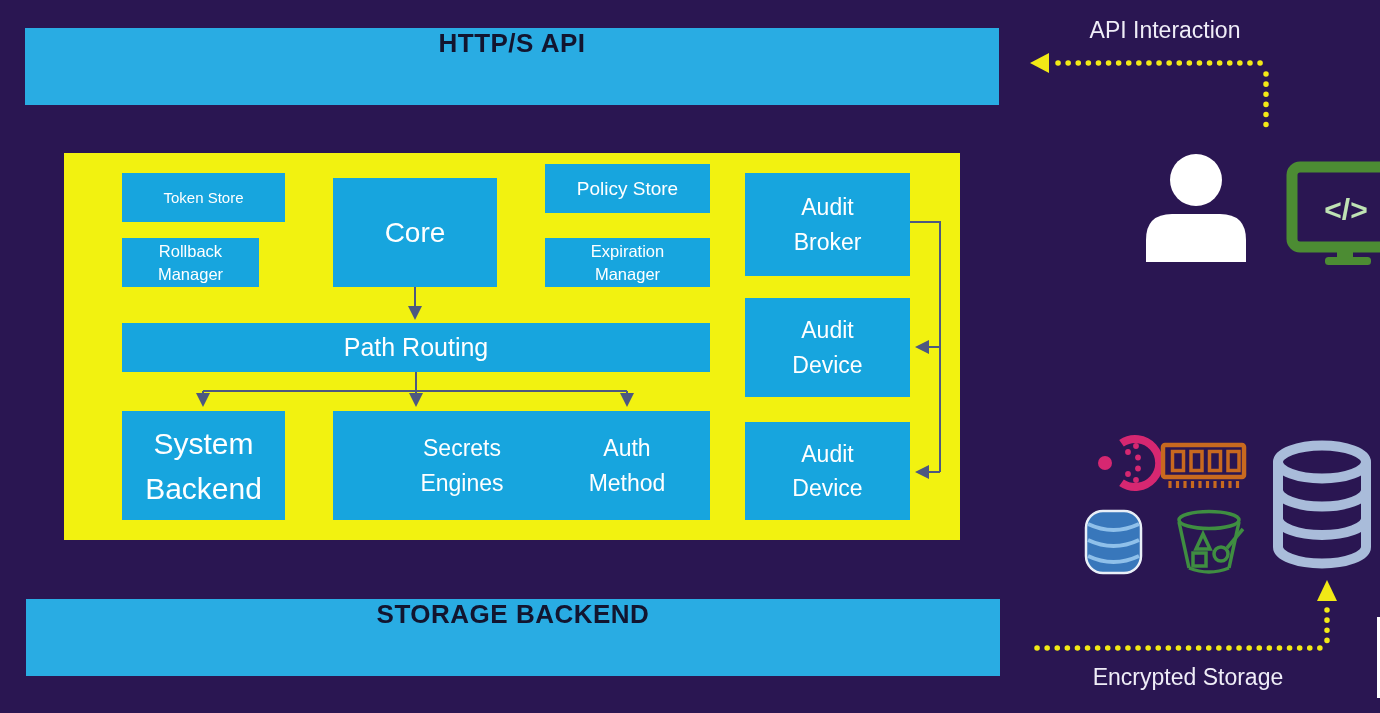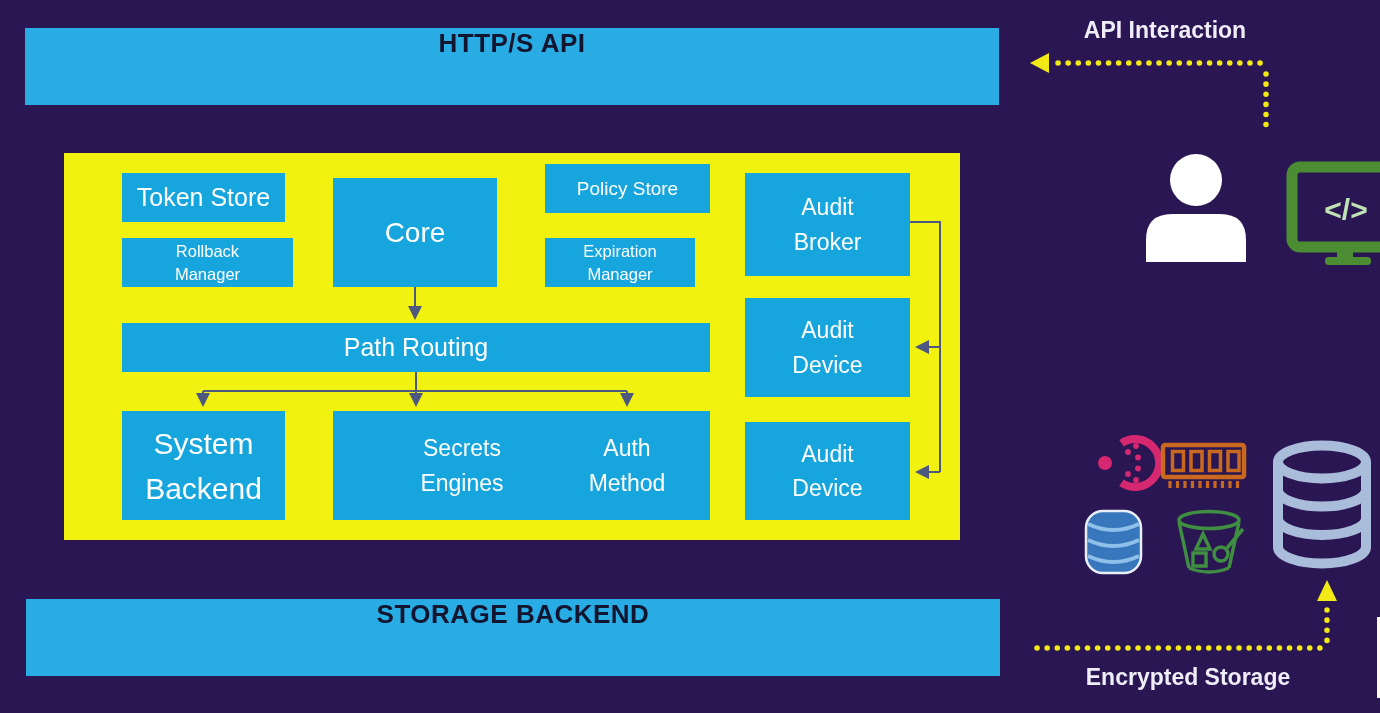--- a/index.html
+++ b/index.html
@@ -18,34 +18,34 @@
     position:absolute;left:64px;top:153px;width:896px;height:387px;
     background:#F2F210;z-index:1;
   }
   #connector-layer{position:absolute;left:0;top:0;width:1380px;height:713px;z-index:3;pointer-events:none;}
   .node{
     position:absolute;background:#17A5DE;color:#FFFFFF;z-index:4;
     display:flex;align-items:center;justify-content:center;text-align:center;
     font-weight:500;
   }
   .node .wrap{display:inline-block;width:min-content;}
-  #node-token-store{left:122px;top:173px;width:163px;height:49px;font-size:25px;}
-  #node-rollback-manager{left:122px;top:238px;width:171px;height:49px;font-size:16.5px;line-height:1.35;}
+  #node-token-store{left:122px;top:173px;width:163px;height:49px;font-size:15px;}
+  #node-rollback-manager{left:122px;top:238px;width:137px;height:49px;font-size:16.5px;line-height:1.35;}
   #node-core{left:333px;top:178px;width:164px;height:109px;font-size:28px;}
   #node-policy-store{left:545px;top:164px;width:165px;height:49px;font-size:19px;}
-  #node-expiration-manager{left:545px;top:238px;width:150px;height:49px;font-size:16.5px;line-height:1.35;}
+  #node-expiration-manager{left:545px;top:238px;width:165px;height:49px;font-size:16.5px;line-height:1.35;}
   #node-audit-broker{left:745px;top:173px;width:165px;height:103px;font-size:23px;line-height:1.5;}
   #node-path-routing{left:122px;top:323px;width:588px;height:49px;font-size:25px;align-items:center;}
   #node-system-backend{left:122px;top:411px;width:163px;height:109px;font-size:30px;line-height:1.5;}
   #node-secrets-engines{left:333px;top:411px;width:164px;height:109px;font-size:23px;line-height:1.5;padding-left:47px;}
   #node-auth-method{left:544px;top:411px;width:166px;height:109px;font-size:23px;line-height:1.5;}
   #node-audit-device-1{left:745px;top:298px;width:165px;height:99px;font-size:23px;line-height:1.5;}
   #node-audit-device-2{left:745px;top:422px;width:165px;height:98px;font-size:23px;line-height:1.5;}
   .side-label{
-    position:absolute;color:#EFEDF7;font-size:23px;font-weight:700;
+    position:absolute;color:#EFEDF7;font-size:23px;font-weight:400;
     text-align:center;z-index:4;
   }
   #api-interaction-label{left:1060px;top:17px;width:210px;}
   #encrypted-storage-label{left:1063px;top:664px;width:250px;}
   svg text{font-family:"Liberation Sans",sans-serif;}
 </style>
 </head>
 <body>
 
 <div id="canvas">

